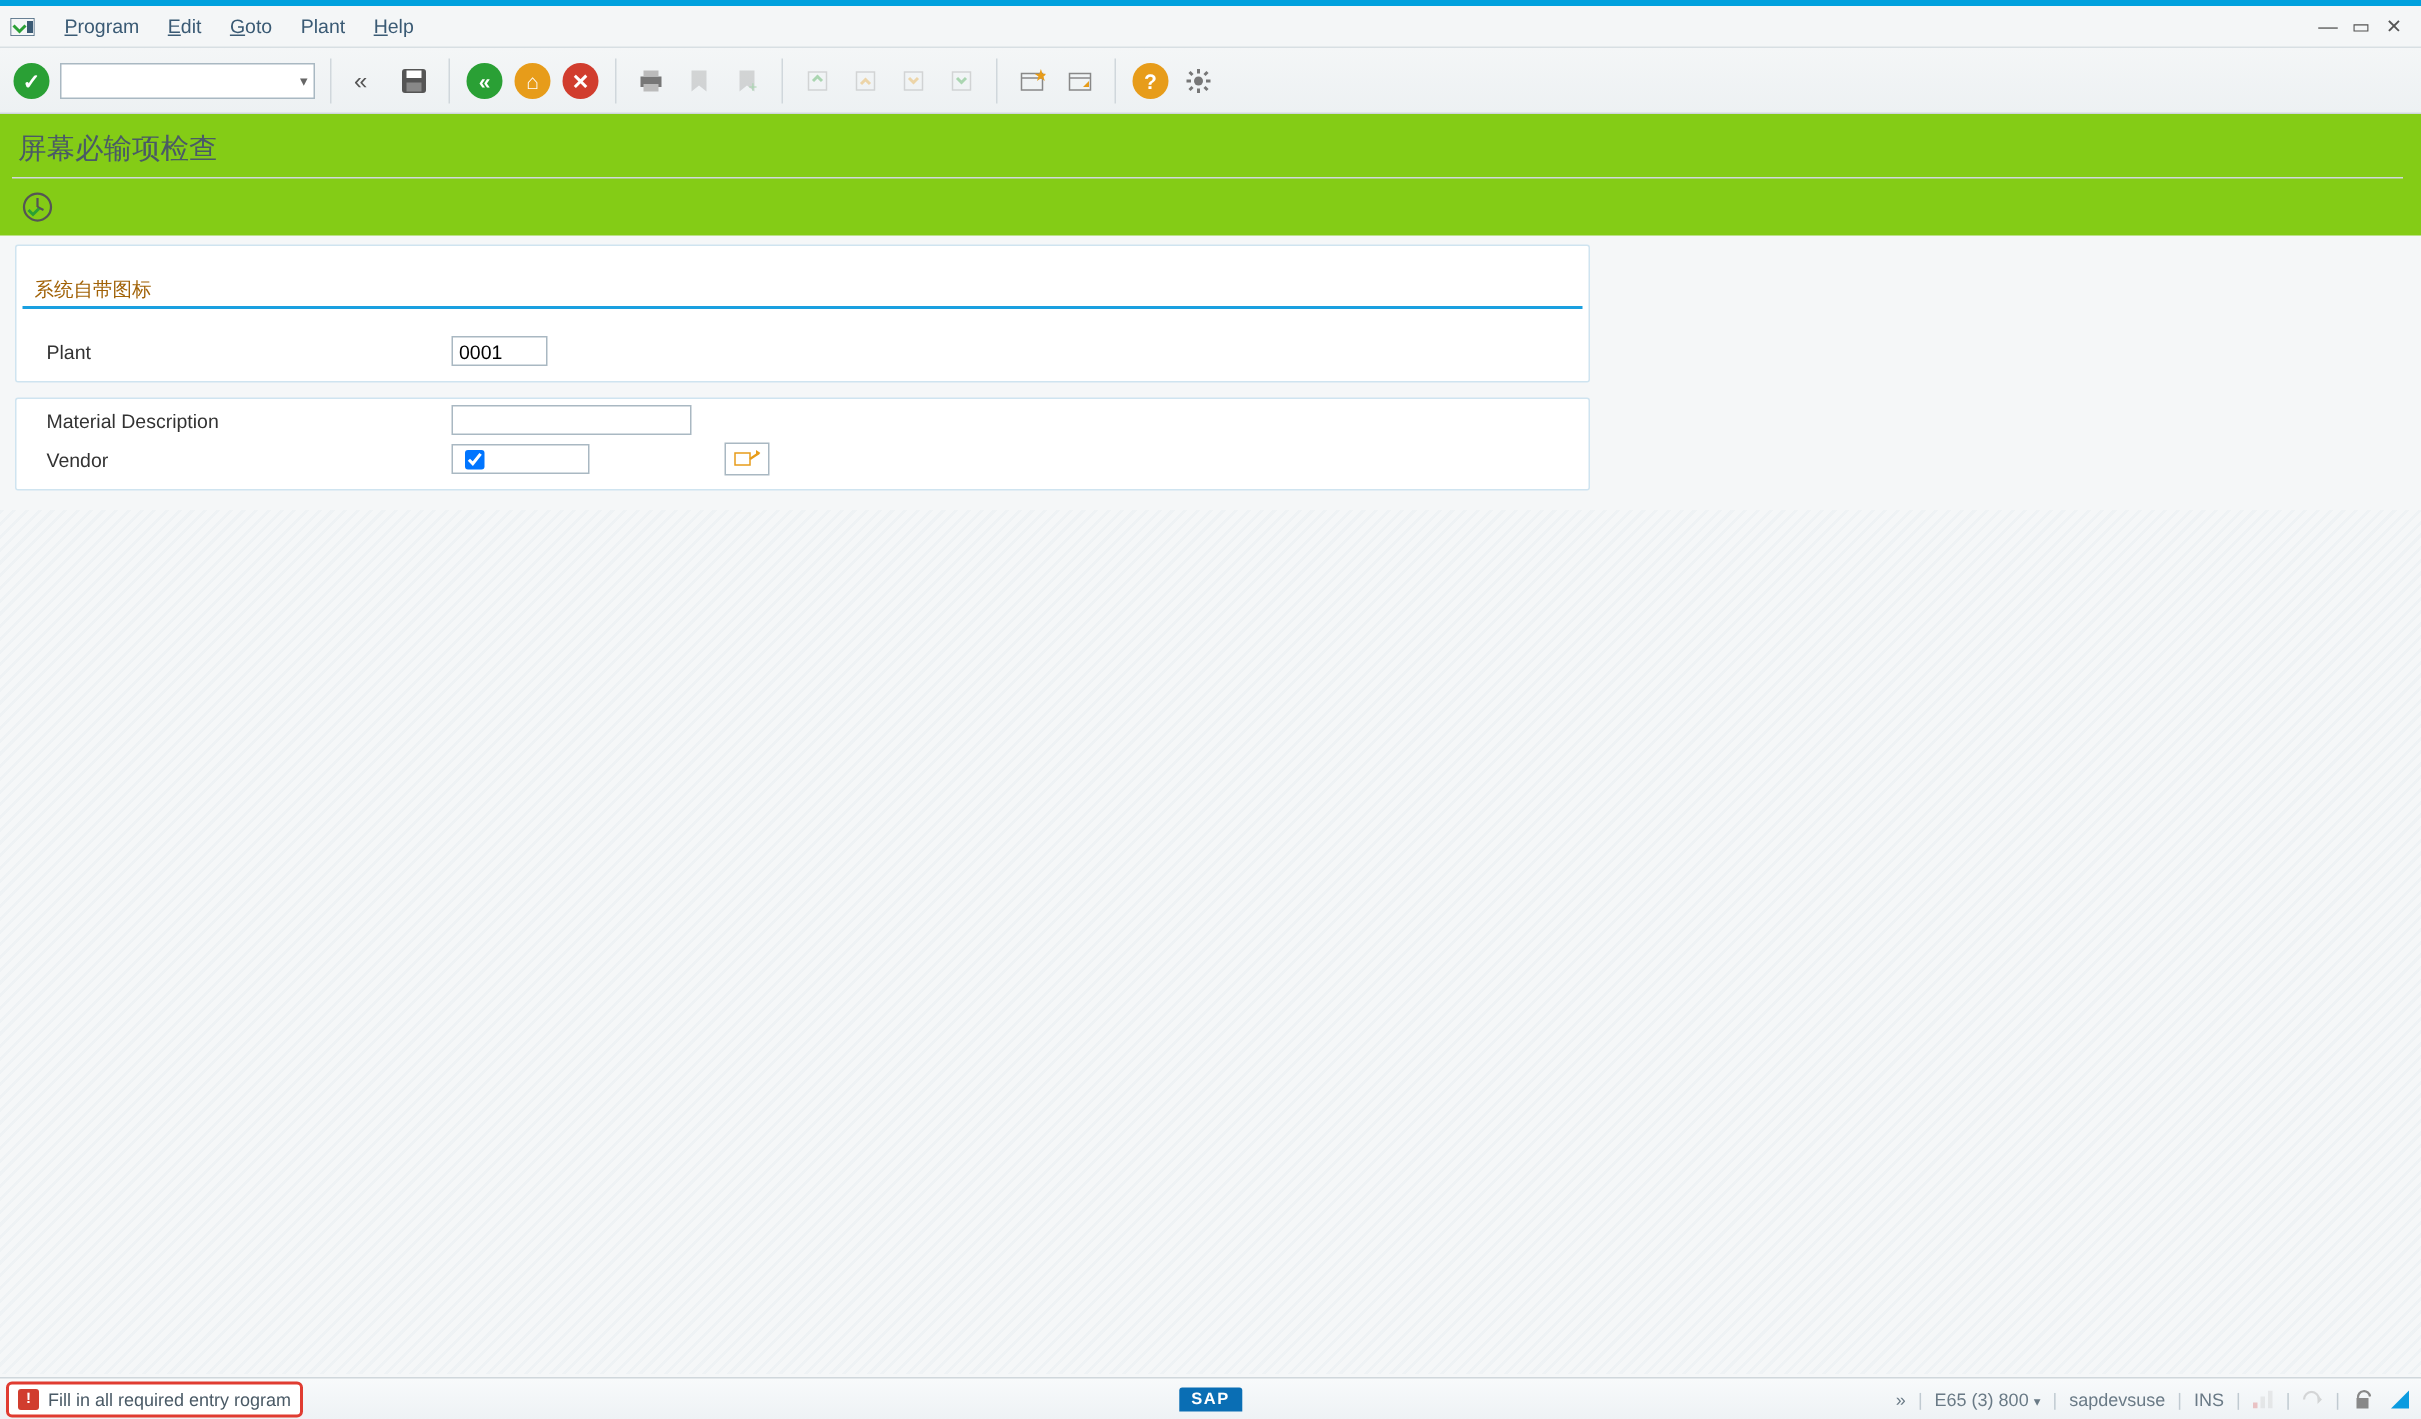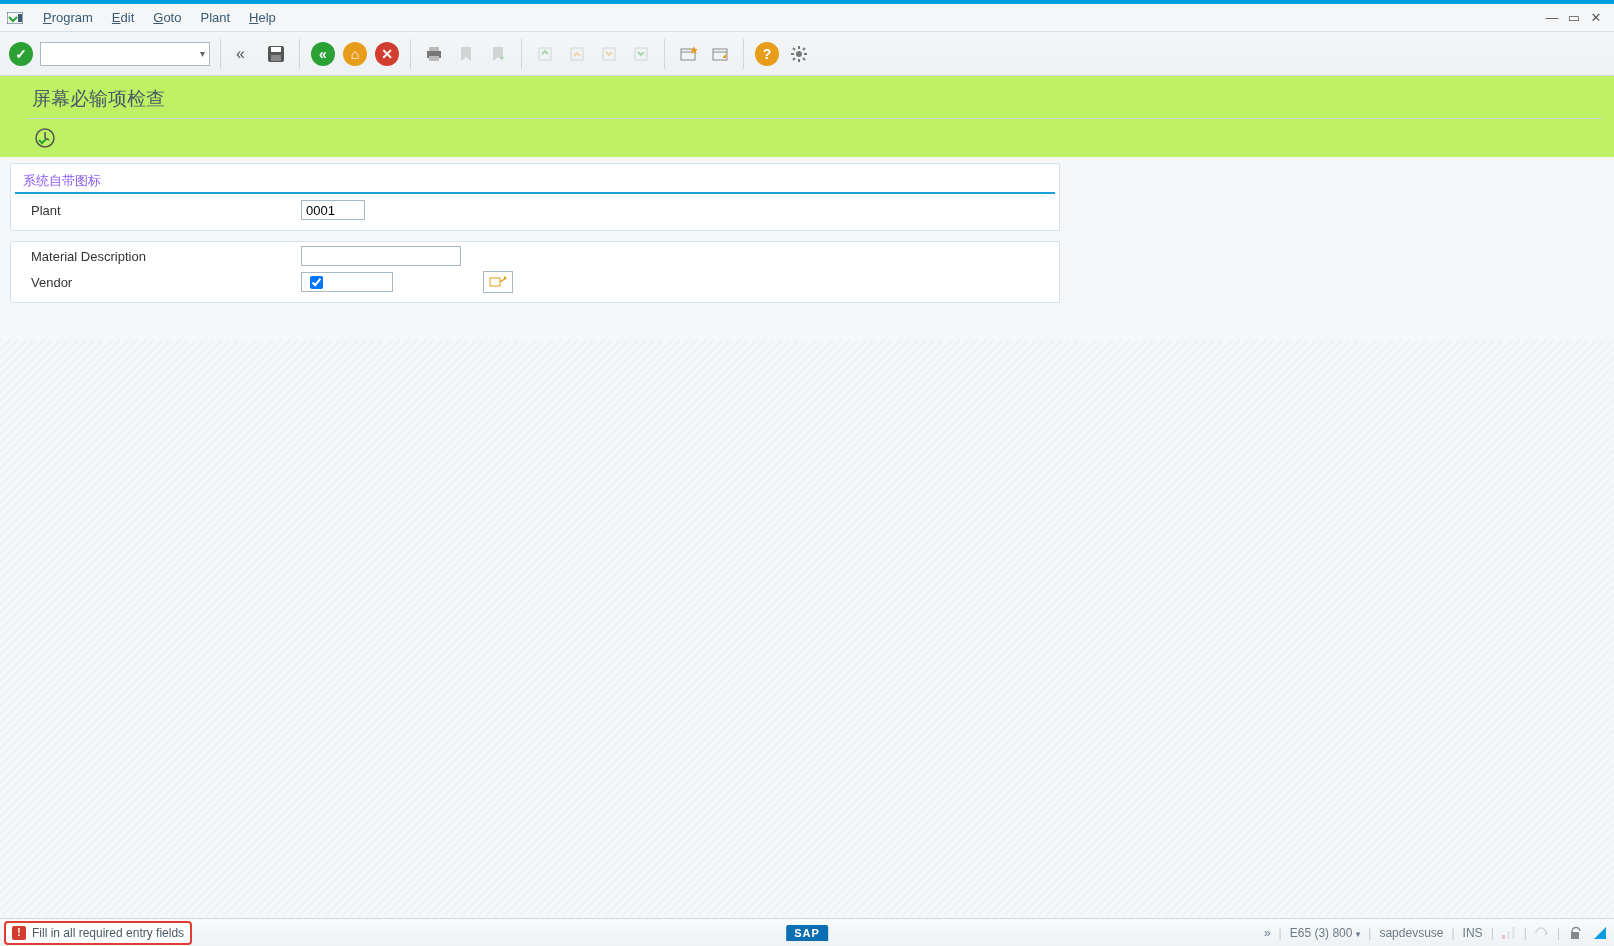--- a/index.html
+++ b/index.html
@@ -68,22 +68,22 @@
     background: #fff;
     display: flex; align-items: center; justify-content: flex-end;
     padding-right: 4px;
   }
   .combo .dd { color: #666; font-size: 10px; }
   .tb-sep { width: 1px; height: 30px; background: #d0d7dc; margin: 0 4px; }
   .tb-dim { opacity: 0.35; }
 
   
   .title-area {
-    padding: 8px 12px 0 28px;
-    background: #bef264;
+    padding: 8px 12px 0 8px;
+    background: #84cc16;
   }
   .page-title {
     font-size: 19px; color: #4a5a66; margin: 2px 0 6px 4px;
     font-weight: normal;
   }
   .subtoolbar {
     border-top: 1px solid #d0d7dc;
     padding: 6px 4px 6px 4px;
   }
 
@@ -95,23 +95,23 @@
     border: 1px solid #cfe4f0;
     border-radius: 2px;
     margin-bottom: 10px;
     background: #fff;
     padding-bottom: 8px;
     width: 1050px;
   }
   .group-head {
     font-size: 13px;
     padding: 4px 8px 2px 8px;
-    color: #8b5cf6;
+    color: #a16207;
     border-bottom: 2px solid #1aa0e0;
-    margin: 4px 4px;
+    margin: 16px 4px;
   }
   .row {
     display: flex;
     align-items: center;
     height: 24px;
     margin-top: 2px;
   }
   .label-cell {
     width: 290px;
     padding-left: 20px;
@@ -405,21 +405,21 @@
     </div>
   </div>
 
 </div>
 
 <div class="hatch-bg"></div>
 
 <div class="statusbar">
   <div class="msg-box">
     <span class="err-icon">!</span>
-    <span>Fill in all required entry fields</span>
+    <span>Fill in all required entry rogram</span>
   </div>
   <span class="sap-logo">SAP</span>
   <div class="status-right">
     <span>»</span>
     <span class="status-sep">|</span>
     <span><span>E65 (3) 800</span> <span style="font-size:9px">▾</span></span>
     <span class="status-sep">|</span>
     <span>sapdevsuse</span>
     <span class="status-sep">|</span>
     <span>INS</span>

